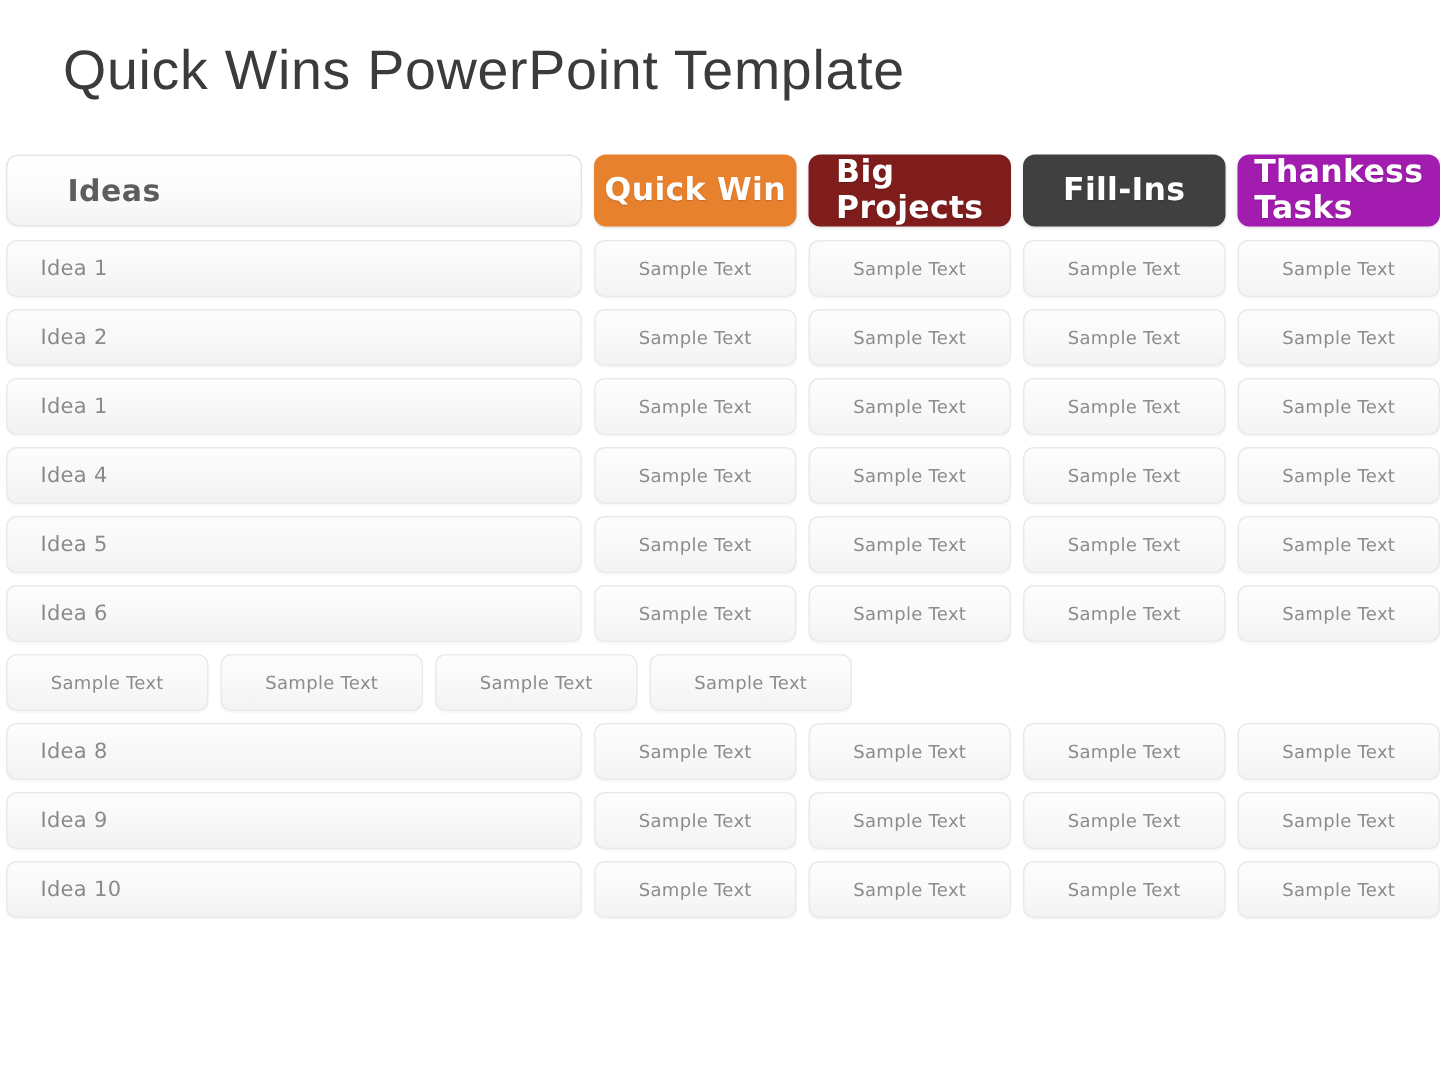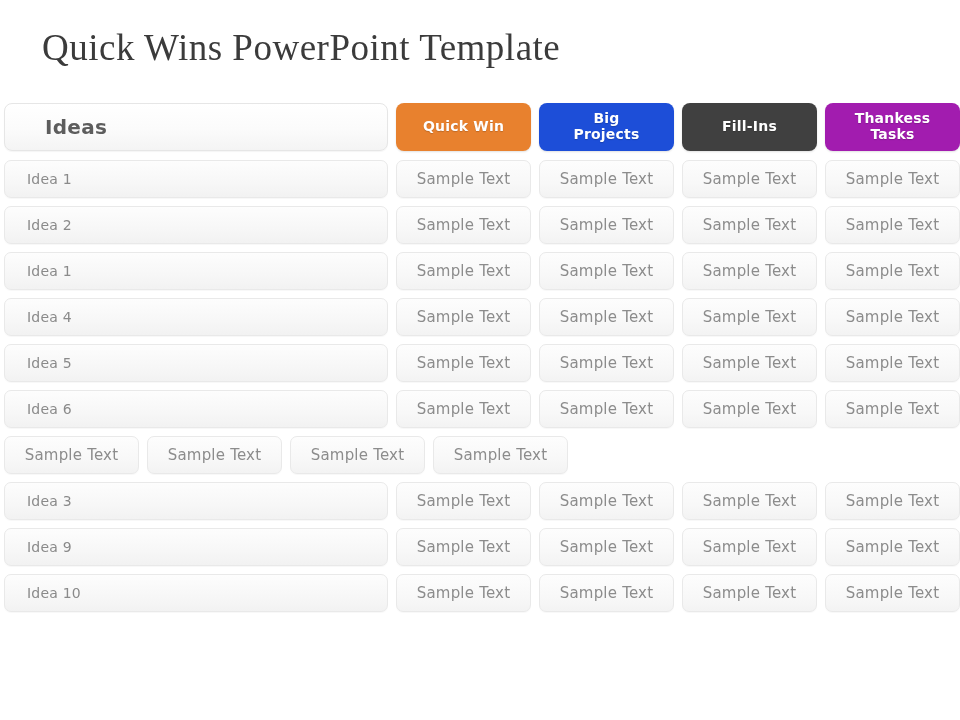--- a/index.html
+++ b/index.html
@@ -22,21 +22,21 @@
   }
   .slide-title {
     position: absolute;
     left: 42px;
     top: 26px;
     font-size: 37px;
     font-weight: 400;
     color: #3b3b3b;
     letter-spacing: 0.5px;
     white-space: nowrap;
-    font-family: Liberation Serif, serif;
+    font-family: Liberation Sans, sans-serif;
   }
 
   
   .matrix {
     position: absolute;
     left: 0px;
     top: 103px;
     width: 960px;
   }
 
@@ -78,24 +78,24 @@
     letter-spacing: 0.3px;
   }
 
   
   .cat-head {
     margin: 0 4px;
     width: 135px;
     flex: 0 0 135px;
     border-radius: 8px;
     justify-content: center;
-    text-align: center;
+    text-align: left;
     color: #ffffff;
     font-weight: bold;
-    font-size: 14px;
+    font-size: 21px;
     line-height: 1.12;
     font-family: "DejaVu Sans", sans-serif;
     letter-spacing: 0.2px;
     text-shadow: 0 1px 1px rgba(0,0,0,0.18);
     box-shadow: 0 1px 2px rgba(0,0,0,0.12);
   }
   .cat-head span { display: block; width: 100%; }
 
   
   .idea-cell {
@@ -118,21 +118,21 @@
   .sample-cell {
     background: linear-gradient(180deg, #fdfdfd 0%, #f8f8f8 60%, #f3f3f3 100%);
     border: 1px solid #e9e9e9;
     margin: 0 4px;
     width: 135px;
     flex: 0 0 135px;
     justify-content: center;
     box-shadow: 0 1px 1px rgba(0,0,0,0.03);
   }
   .sample-label {
-    font-size: 15px;
+    font-size: 12px;
     color: #8c8c8c;
     font-family: "DejaVu Sans", sans-serif;
     letter-spacing: 0.2px;
     white-space: nowrap;
   }
 </style>
 </head>
 <body>
 
 <div class="slide">
@@ -144,21 +144,21 @@
     <div class="row header-row">
       <div class="cell ideas-head">
         <span class="ideas-head-label">Ideas</span>
       </div>
       <div id="category-headers" style="display:flex;">
           <div class="cell cat-head" style="background: rgb(232, 129, 46);">
             <div>
               <span>Quick Win</span>
             </div>
           </div>
-          <div class="cell cat-head" style="background: #1d4ed8;">
+          <div class="cell cat-head" style="background: #7f1d1d;">
             <div>
               <span>Big</span>
               <span>Projects</span>
             </div>
           </div>
           <div class="cell cat-head" style="background: #404040;">
             <div>
               <span>Fill-Ins</span>
             </div>
           </div>
@@ -283,21 +283,21 @@
           </div>
           <div class="cell sample-cell">
             <span class="sample-label">Sample Text</span>
           </div>
           <div class="cell sample-cell">
             <span class="sample-label">Sample Text</span>
           </div>
         </div>
         <div class="row">
           <div class="cell idea-cell">
-            <span class="idea-label">Idea 3</span>
+            <span class="idea-label">Idea 8</span>
           </div>
           <div class="cell sample-cell">
             <span class="sample-label">Sample Text</span>
           </div>
           <div class="cell sample-cell">
             <span class="sample-label">Sample Text</span>
           </div>
           <div class="cell sample-cell">
             <span class="sample-label">Sample Text</span>
           </div>

